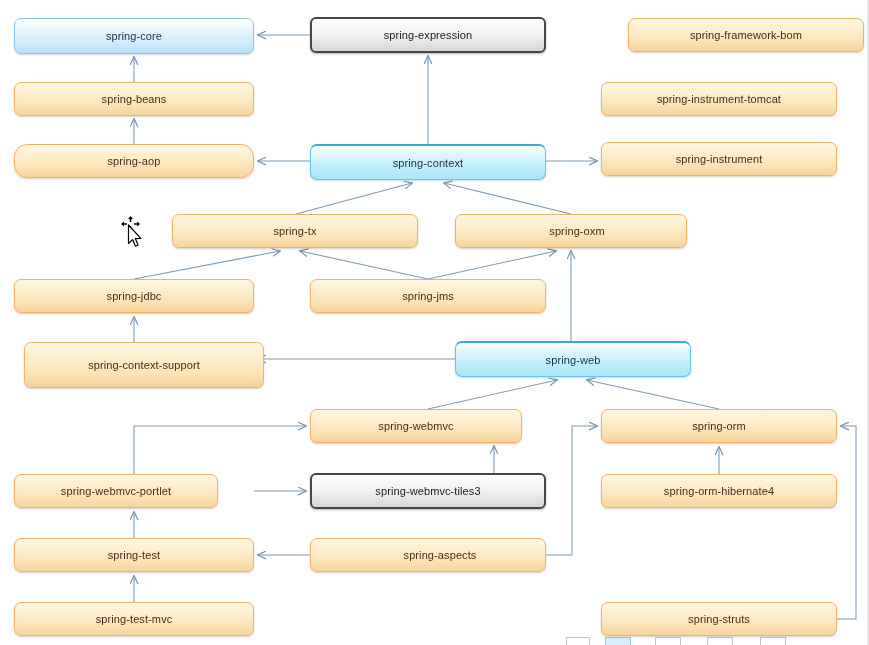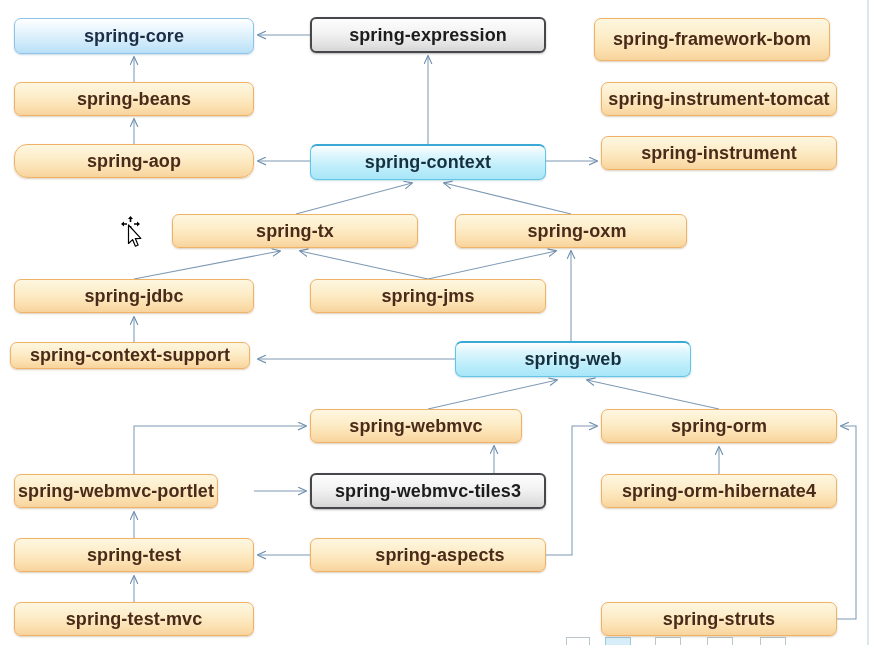--- a/index.html
+++ b/index.html
@@ -12,22 +12,22 @@
     overflow:hidden;
   }
   #edges{position:absolute;left:0;top:0;width:869px;height:645px;pointer-events:none;}
   .node{
     position:absolute;
     box-sizing:border-box;
     display:flex;
     align-items:center;
     justify-content:center;
     border-radius:7px;
-    font-size:18px;
-    font-weight:bold;
+    font-size:11px;
+    font-weight:normal;
     letter-spacing:.1px;
     text-align:center;
     white-space:nowrap;
     z-index:3;
   }
   .node.orange{
     background:linear-gradient(to bottom,#fdf6e0 0%,#fdeecb 38%,#fbdfae 78%,#f7d39c 100%);
     border:1px solid #f0b266;
     color:#4a2a18;
     box-shadow:0 1px 2px rgba(150,110,60,.35);
@@ -140,51 +140,51 @@
     </g>
   </svg>
 
   <div id="node-layer">
       <div class="node blue" style="left: 14px; top: 18px; width: 240px; height: 36px;">
         <span>spring-core</span>
       </div>
       <div class="node gray" style="left: 310px; top: 17px; width: 236px; height: 36px;">
         <span>spring-expression</span>
       </div>
-      <div class="node orange" style="left: 594px; top: 18px; width: 236px; height: 43px;">
+      <div class="node orange" style="left: 628px; top: 18px; width: 236px; height: 34px;">
         <span>spring-framework-bom</span>
       </div>
       <div class="node orange" style="left: 14px; top: 82px; width: 240px; height: 34px;">
         <span>spring-beans</span>
       </div>
       <div class="node orange" style="left: 601px; top: 82px; width: 236px; height: 34px;">
         <span>spring-instrument-tomcat</span>
       </div>
       <div class="node orange" style="left: 14px; top: 144px; width: 240px; height: 34px; border-radius: 13px;">
         <span>spring-aop</span>
       </div>
       <div class="node cyan" style="left: 310px; top: 144px; width: 236px; height: 36px;">
         <span>spring-context</span>
       </div>
-      <div class="node orange" style="left: 601px; top: 136px; width: 236px; height: 34px;">
+      <div class="node orange" style="left: 601px; top: 142px; width: 236px; height: 34px;">
         <span>spring-instrument</span>
       </div>
       <div class="node orange" style="left: 172px; top: 214px; width: 246px; height: 34px;">
         <span>spring-tx</span>
       </div>
       <div class="node orange" style="left: 455px; top: 214px; width: 232px; height: 34px; padding-left: 12px;">
         <span>spring-oxm</span>
       </div>
       <div class="node orange" style="left: 14px; top: 279px; width: 240px; height: 34px;">
         <span>spring-jdbc</span>
       </div>
       <div class="node orange" style="left: 310px; top: 279px; width: 236px; height: 34px;">
         <span>spring-jms</span>
       </div>
-      <div class="node orange" style="left: 10px; top: 342px; width: 240px; height: 27px;">
+      <div class="node orange" style="left: 24px; top: 342px; width: 240px; height: 46px;">
         <span>spring-context-support</span>
       </div>
       <div class="node cyan" style="left: 455px; top: 341px; width: 236px; height: 36px;">
         <span>spring-web</span>
       </div>
       <div class="node orange" style="left: 310px; top: 409px; width: 212px; height: 34px;">
         <span>spring-webmvc</span>
       </div>
       <div class="node orange" style="left: 601px; top: 409px; width: 236px; height: 34px;">
         <span>spring-orm</span>

